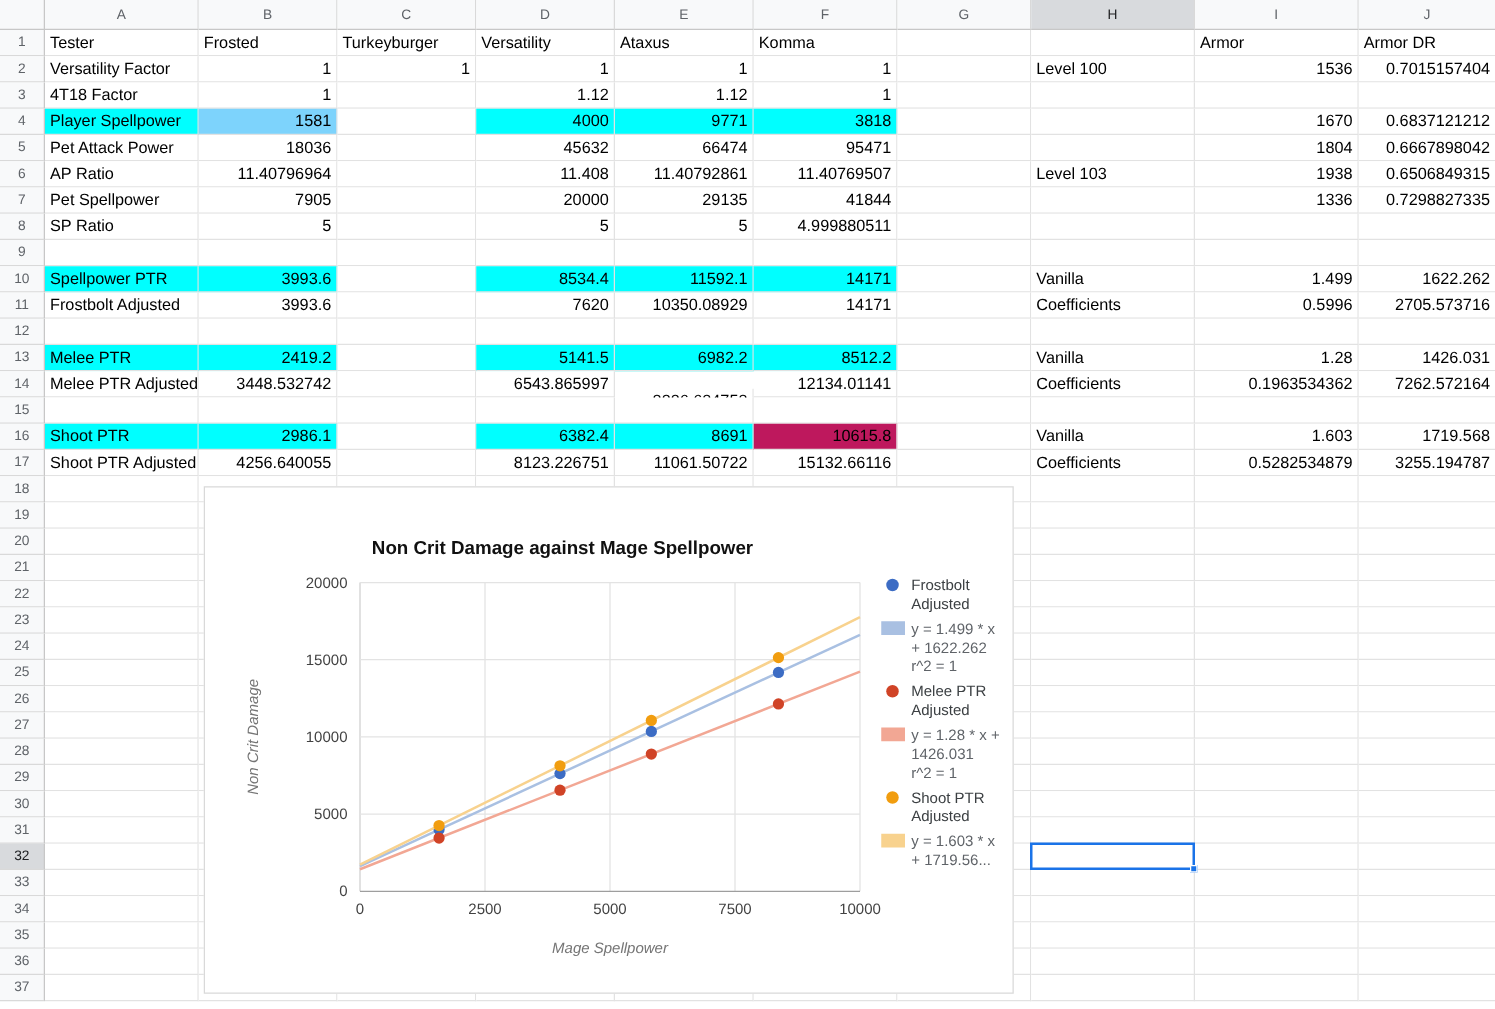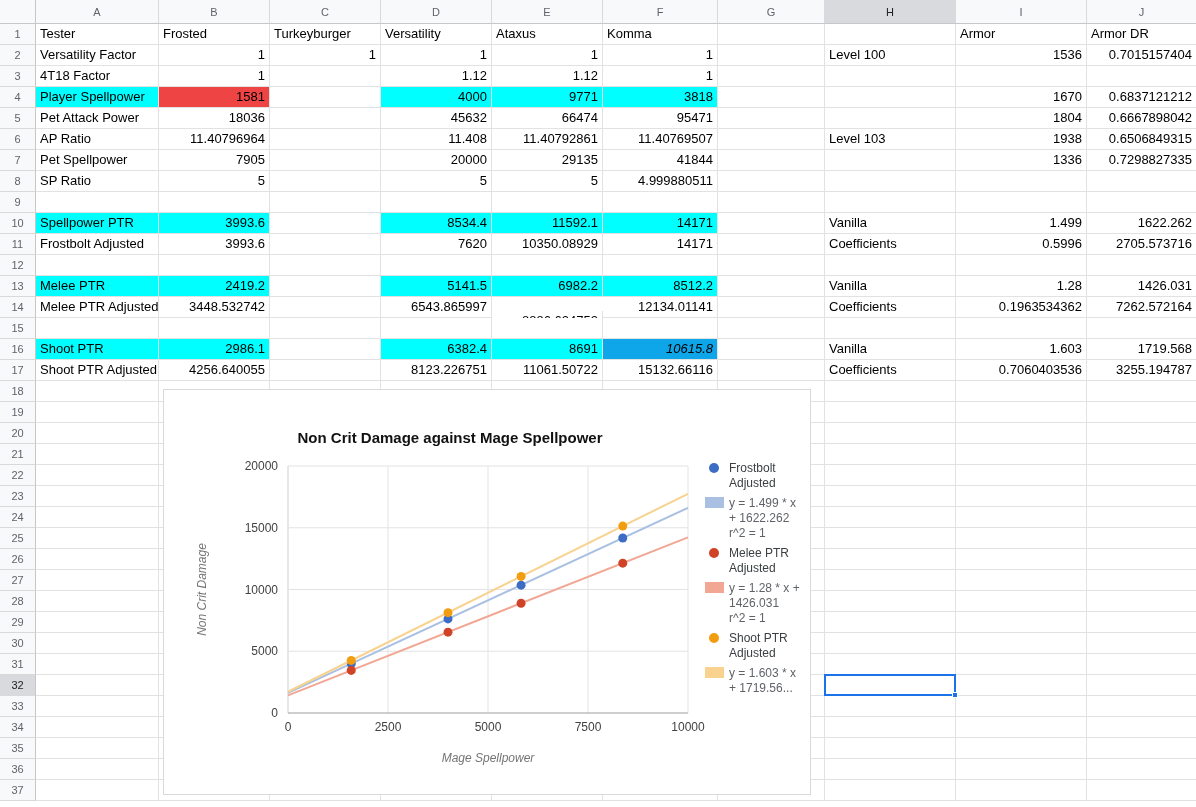--- a/index.html
+++ b/index.html
@@ -159,21 +159,21 @@
     <div class="cell" style="left: 270px; top: 66px; width: 111px;"></div>
     <div class="cell num" style="left: 381px; top: 66px; width: 111px;">1.12</div>
     <div class="cell num" style="left: 492px; top: 66px; width: 111px;">1.12</div>
     <div class="cell num" style="left: 603px; top: 66px; width: 115px;">1</div>
     <div class="cell" style="left: 718px; top: 66px; width: 107px;"></div>
     <div class="cell" style="left: 825px; top: 66px; width: 131px;"></div>
     <div class="cell" style="left: 956px; top: 66px; width: 131px;"></div>
     <div class="cell" style="left: 1087px; top: 66px; width: 110px;"></div>
     <div class="rowhdr" style="top: 87px; height: 21px;">4</div>
     <div class="cell" style="background: rgb(0, 255, 255); left: 36px; top: 87px; width: 123px;">Player Spellpower</div>
-    <div class="cell num" style="background: #ef4444; left: 159px; top: 87px; width: 111px;">1581</div>
+    <div class="cell num" style="background: #7dd3fc; left: 159px; top: 87px; width: 111px;">1581</div>
     <div class="cell" style="left: 270px; top: 87px; width: 111px;"></div>
     <div class="cell num" style="background: rgb(0, 255, 255); left: 381px; top: 87px; width: 111px;">4000</div>
     <div class="cell num" style="background: rgb(0, 255, 255); left: 492px; top: 87px; width: 111px;">9771</div>
     <div class="cell num" style="background: rgb(0, 255, 255); left: 603px; top: 87px; width: 115px;">3818</div>
     <div class="cell" style="left: 718px; top: 87px; width: 107px;"></div>
     <div class="cell" style="left: 825px; top: 87px; width: 131px;"></div>
     <div class="cell num" style="left: 956px; top: 87px; width: 131px;">1670</div>
     <div class="cell num" style="left: 1087px; top: 87px; width: 110px;">0.6837121212</div>
     <div class="rowhdr" style="top: 108px; height: 21px;">5</div>
     <div class="cell" style="left: 36px; top: 108px; width: 123px;">Pet Attack Power</div>
@@ -295,35 +295,35 @@
     <div class="cell" style="left: 718px; top: 318px; width: 107px;"></div>
     <div class="cell" style="left: 825px; top: 318px; width: 131px;"></div>
     <div class="cell" style="left: 956px; top: 318px; width: 131px;"></div>
     <div class="cell" style="left: 1087px; top: 318px; width: 110px;"></div>
     <div class="rowhdr" style="top: 339px; height: 21px;">16</div>
     <div class="cell" style="background: rgb(0, 255, 255); left: 36px; top: 339px; width: 123px;">Shoot PTR</div>
     <div class="cell num" style="background: rgb(0, 255, 255); left: 159px; top: 339px; width: 111px;">2986.1</div>
     <div class="cell" style="left: 270px; top: 339px; width: 111px;"></div>
     <div class="cell num" style="background: rgb(0, 255, 255); left: 381px; top: 339px; width: 111px;">6382.4</div>
     <div class="cell num" style="background: rgb(0, 255, 255); left: 492px; top: 339px; width: 111px;">8691</div>
-    <div class="cell num" style="background: #0ea5e9; left: 603px; top: 339px; width: 115px; font-style: italic;">10615.8</div>
+    <div class="cell num" style="background: #be185d; left: 603px; top: 339px; width: 115px;">10615.8</div>
     <div class="cell" style="left: 718px; top: 339px; width: 107px;"></div>
     <div class="cell" style="left: 825px; top: 339px; width: 131px;">Vanilla</div>
     <div class="cell num" style="left: 956px; top: 339px; width: 131px;">1.603</div>
     <div class="cell num" style="left: 1087px; top: 339px; width: 110px;">1719.568</div>
     <div class="rowhdr" style="top: 360px; height: 21px;">17</div>
     <div class="cell" style="left: 36px; top: 360px; width: 123px;">Shoot PTR Adjusted</div>
     <div class="cell num" style="left: 159px; top: 360px; width: 111px;">4256.640055</div>
     <div class="cell" style="left: 270px; top: 360px; width: 111px;"></div>
     <div class="cell num" style="left: 381px; top: 360px; width: 111px;">8123.226751</div>
     <div class="cell num" style="left: 492px; top: 360px; width: 111px;">11061.50722</div>
     <div class="cell num" style="left: 603px; top: 360px; width: 115px;">15132.66116</div>
     <div class="cell" style="left: 718px; top: 360px; width: 107px;"></div>
     <div class="cell" style="left: 825px; top: 360px; width: 131px;">Coefficients</div>
-    <div class="cell num" style="left: 956px; top: 360px; width: 131px;">0.7060403536</div>
+    <div class="cell num" style="left: 956px; top: 360px; width: 131px;">0.5282534879</div>
     <div class="cell num" style="left: 1087px; top: 360px; width: 110px;">3255.194787</div>
     <div class="rowhdr" style="top: 381px; height: 21px;">18</div>
     <div class="cell" style="left: 36px; top: 381px; width: 123px;"></div>
     <div class="cell" style="left: 159px; top: 381px; width: 111px;"></div>
     <div class="cell" style="left: 270px; top: 381px; width: 111px;"></div>
     <div class="cell" style="left: 381px; top: 381px; width: 111px;"></div>
     <div class="cell" style="left: 492px; top: 381px; width: 111px;"></div>
     <div class="cell" style="left: 603px; top: 381px; width: 115px;"></div>
     <div class="cell" style="left: 718px; top: 381px; width: 107px;"></div>
     <div class="cell" style="left: 825px; top: 381px; width: 131px;"></div>

